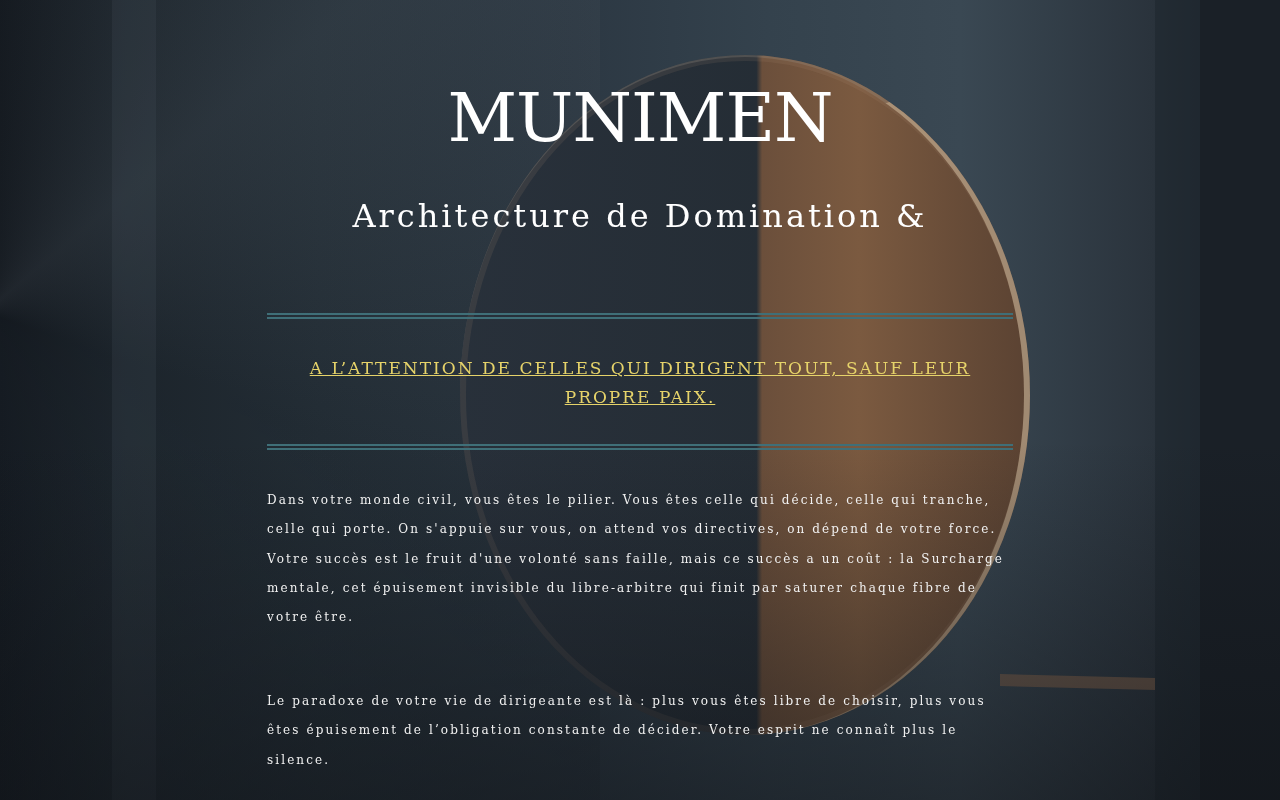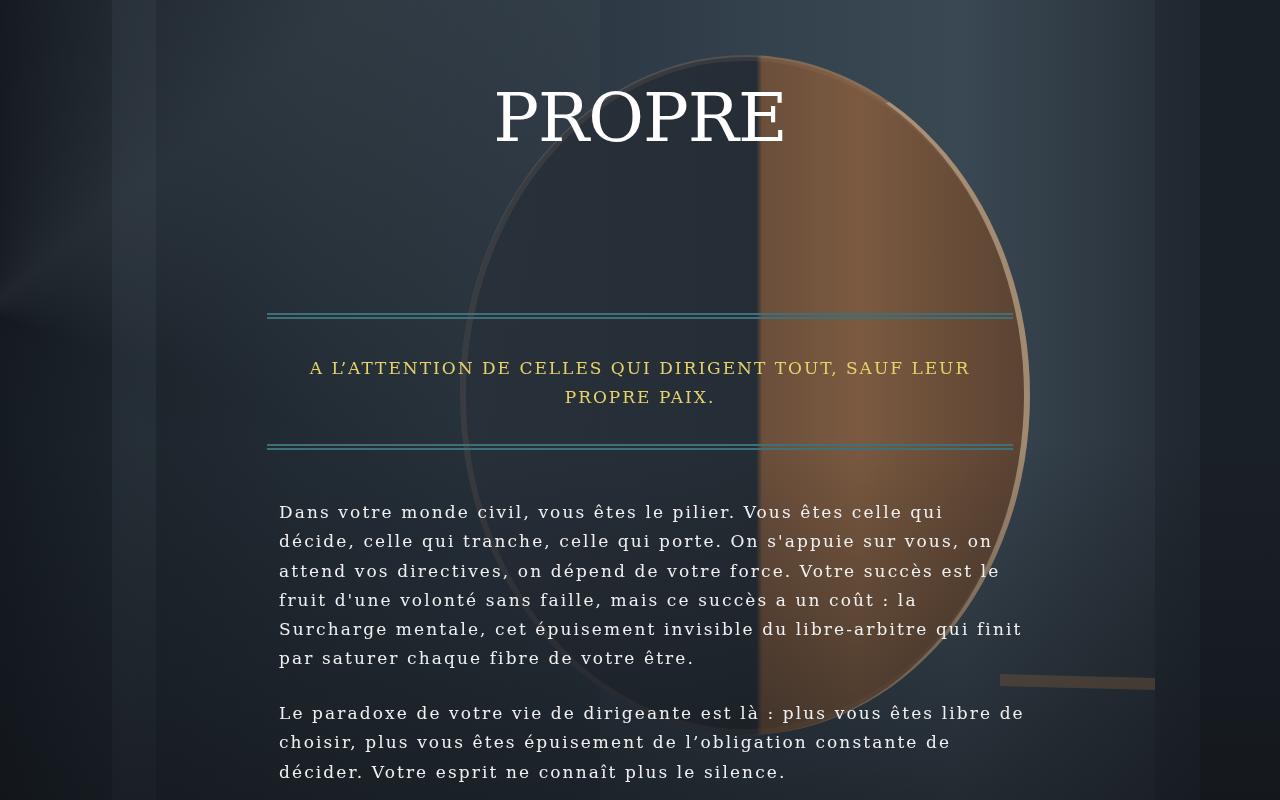--- a/index.html
+++ b/index.html
@@ -57,49 +57,49 @@
   .divider.bottom { top: 444px; }
   .callout {
     position: absolute; top: 354px; left: 0; width: 100%;
     font-family: "DejaVu Serif", serif;
     font-size: 17px; letter-spacing: 2px; line-height: 29px;
     color: #e6d36a; text-transform: uppercase;
   }
   .body-text {
     position: absolute; left: 0; width: 746px; text-align: left;
     font-family: "DejaVu Serif", serif;
-    font-size: 17px; letter-spacing: 2.1px; line-height: 29.3px; color: #f1f1f1;
-    margin: 12px;
+    font-size: 12px; letter-spacing: 2.1px; line-height: 29.3px; color: #f1f1f1;
+    margin: 0;
   }
   .p1 { top: 486px; }
   .p2 { top: 687px; }
 </style>
 </head>
 <body>
 
 <div class="bg">
   <div class="layer bg-base"></div>
   <div class="layer bg-ray"></div>
   <div class="layer bg-pillar-left"></div>
   <div class="layer bg-portal"></div>
   <div class="layer bg-portal-rim"></div>
   <div class="layer bg-floor-line"></div>
   <div class="layer bg-pillar-right"></div>
   <div class="layer bg-edge-right"></div>
   <div class="layer bg-vignette"></div>
 </div>
 
 <main class="content">
-  <h1 class="brand">PROPRE</h1>
+  <h1 class="brand">MUNIMEN</h1>
 
   <h2 class="subtitle">
-    <br>
+    <span>Architecture de Domination &amp;</span><br>
   </h2>
 
   <div class="divider top"></div>
 
-  <p class="callout" style="margin:0;">A L’ATTENTION DE CELLES QUI DIRIGENT TOUT, SAUF LEUR PROPRE PAIX.</p>
+  <p class="callout" style="margin:0;text-decoration:underline;">A L’ATTENTION DE CELLES QUI DIRIGENT TOUT, SAUF LEUR PROPRE PAIX.</p>
 
   <div class="divider bottom"></div>
 
   <p class="body-text p1"> Dans votre monde civil, vous êtes le pilier. Vous êtes celle qui décide, celle qui tranche, celle qui porte. On s'appuie sur vous, on attend vos directives, on dépend de votre force. Votre succès est le fruit d'une volonté sans faille, mais ce succès a un coût : la Surcharge mentale, cet épuisement invisible du libre-arbitre qui finit par saturer chaque fibre de votre être.</p>
   <p class="body-text p2"> Le paradoxe de votre vie de dirigeante est là : plus vous êtes libre de choisir, plus vous êtes épuisement de l’obligation constante de décider. Votre esprit ne connaît plus le silence.</p>
 </main>
 
 </body></html>

